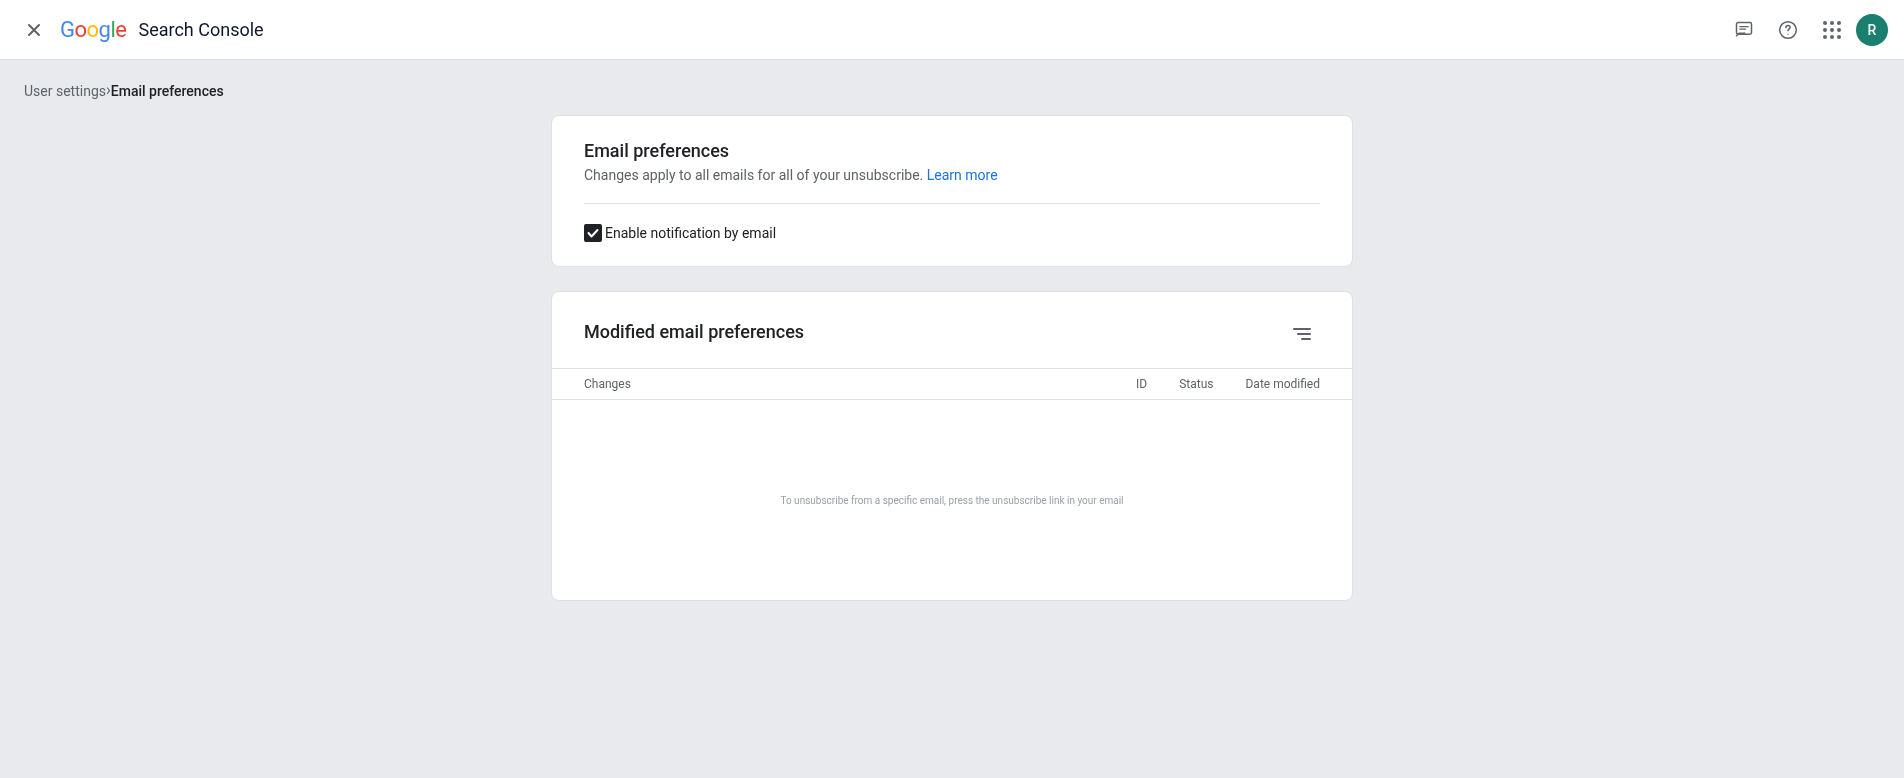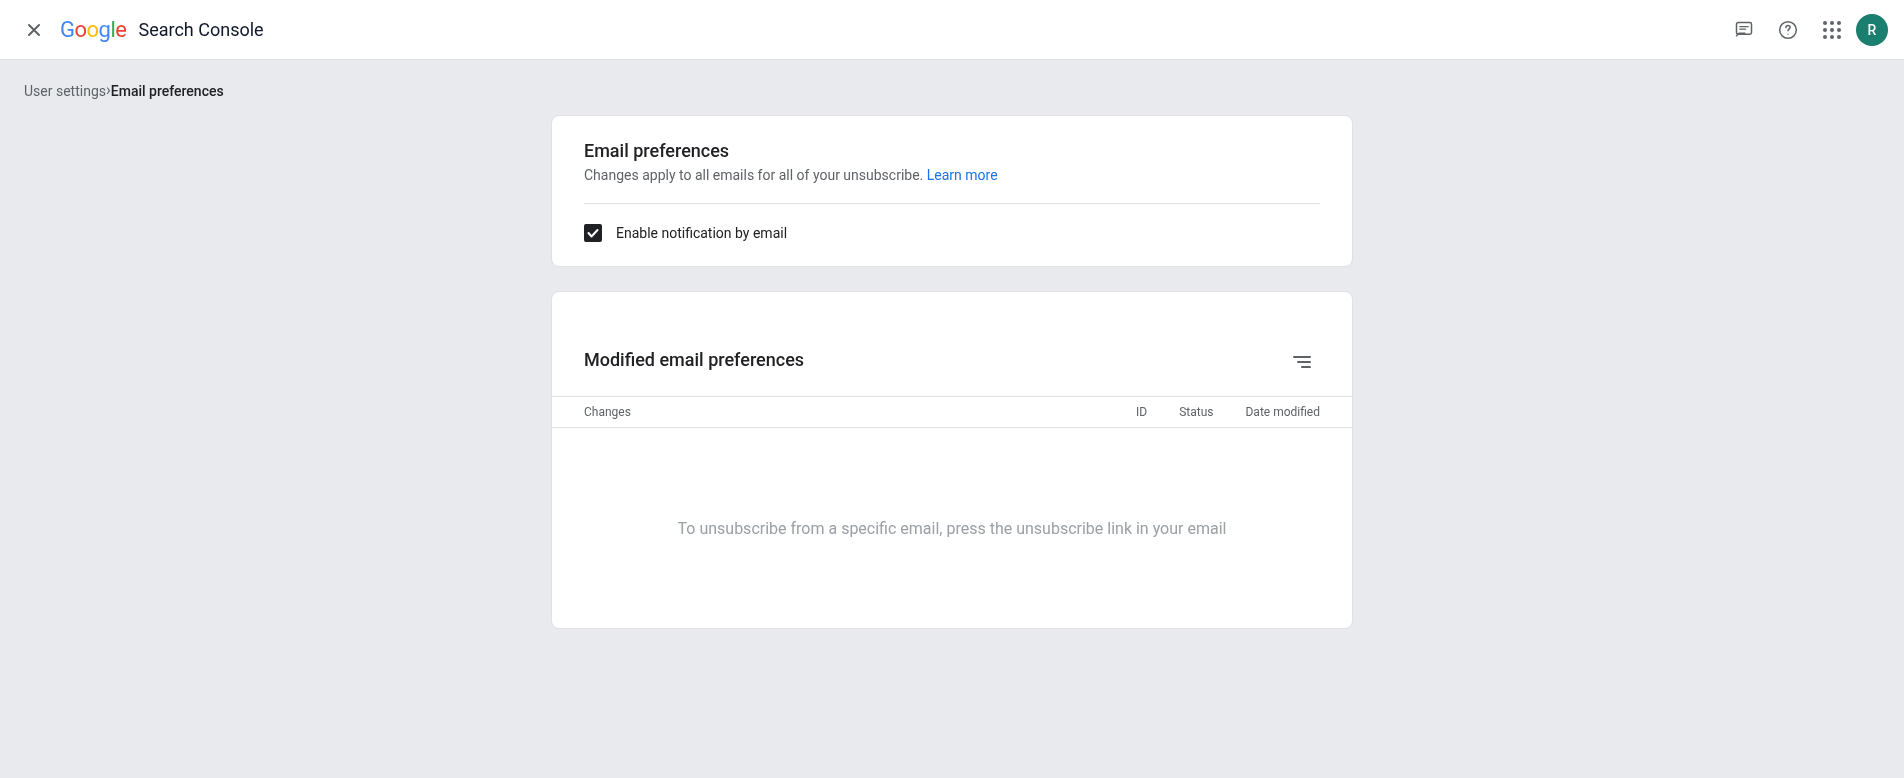--- a/index.html
+++ b/index.html
@@ -147,21 +147,21 @@
     .divider {
       height: 1px;
       background: #e0e0e0;
       margin: 0 32px;
     }
 
     .checkbox-row {
       padding: 20px 32px 24px;
       display: flex;
       align-items: center;
-      gap: 14px;
+      gap: 3px;
     }
     .checkbox-box {
       width: 18px;
       height: 18px;
       background: #202124;
       border-radius: 2px;
       display: flex;
       align-items: center;
       justify-content: center;
       cursor: pointer;
@@ -175,21 +175,20 @@
       font-size: 14px;
       color: #202124;
     }
 
     
     .modified-card-header {
       padding: 24px 32px 16px;
       display: flex;
       align-items: center;
       justify-content: space-between;
-      margin-top: 28px;
     }
     .filter-icon {
       color: #5f6368;
       cursor: pointer;
       width: 36px;
       height: 36px;
       display: flex;
       align-items: center;
       justify-content: center;
       border-radius: 50%;
@@ -211,21 +210,21 @@
     }
 
     .table-body {
       min-height: 200px;
       display: flex;
       align-items: center;
       justify-content: center;
       padding: 40px 32px;
     }
     .table-empty-msg {
-      font-size: 16px;
+      font-size: 10px;
       color: #9aa0a6;
       text-align: left;
     }
 
     
     .grid-dots {
       display: grid;
       grid-template-columns: repeat(3, 4px);
       grid-template-rows: repeat(3, 4px);
       gap: 3px;

